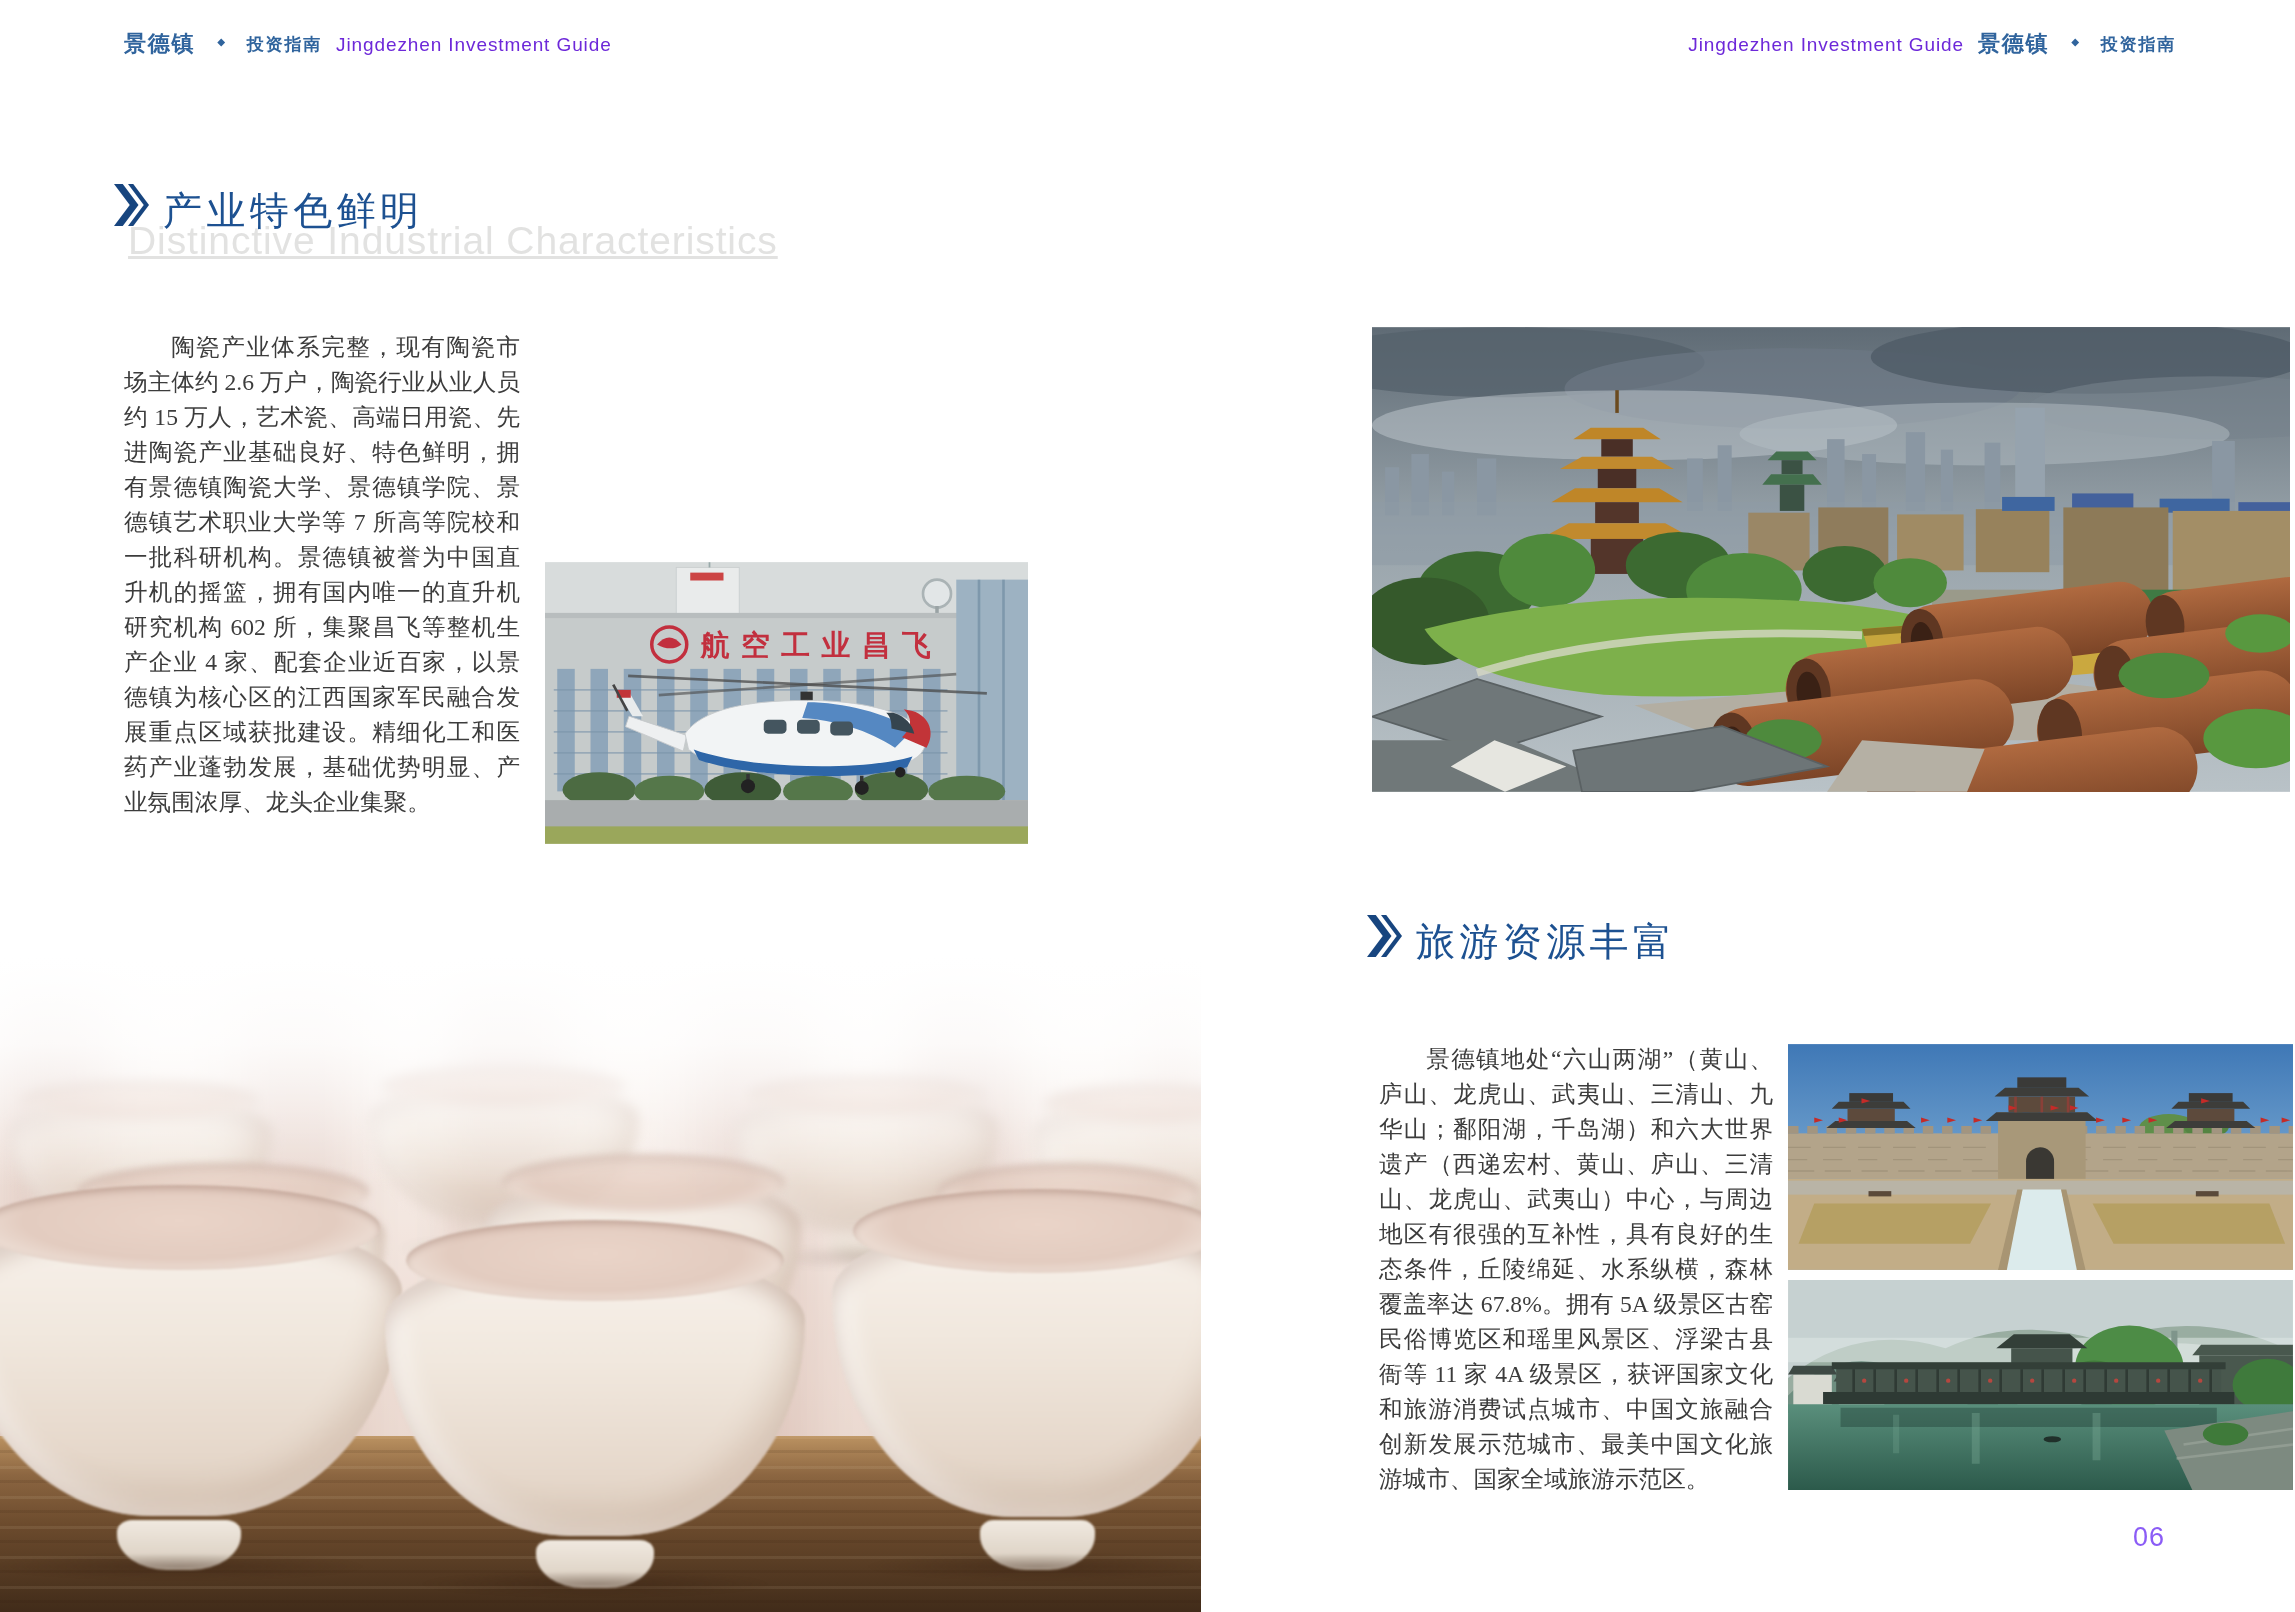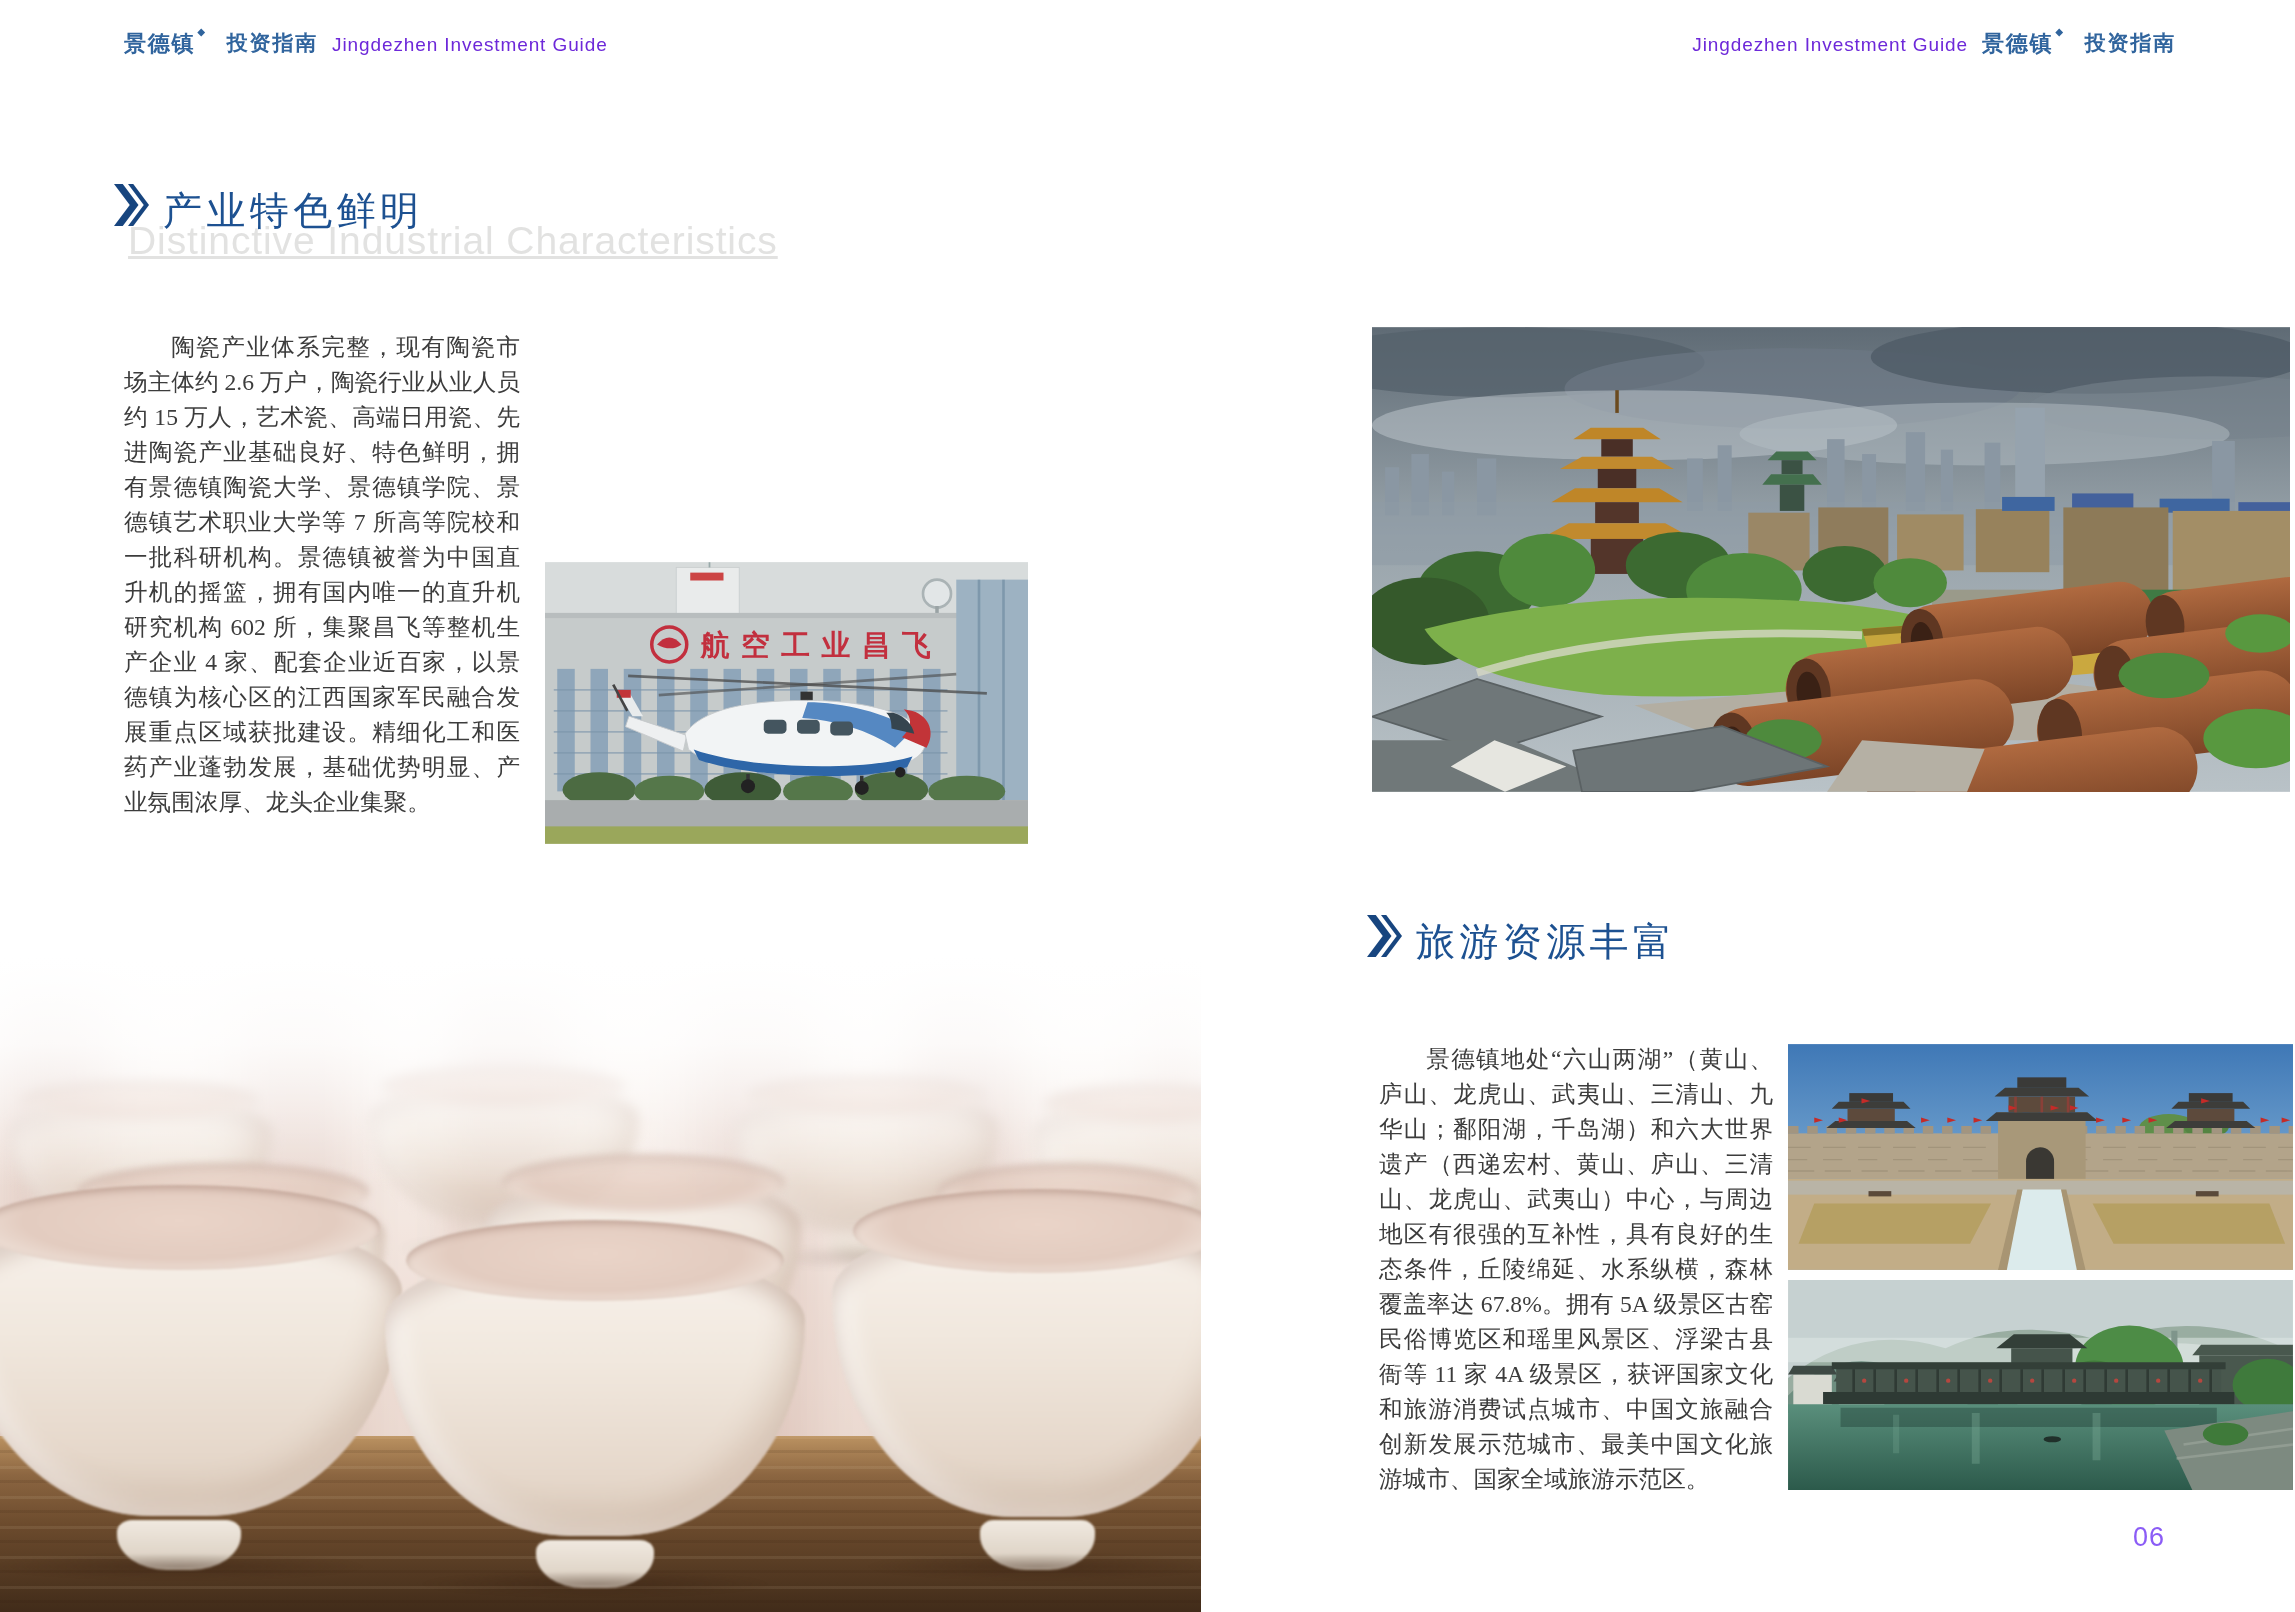--- a/index.html
+++ b/index.html
@@ -4,23 +4,23 @@
 <style>
   html,body{margin:0;padding:0;background:#ffffff;}
   .page{position:relative;width:2295px;height:1613px;background:#ffffff;overflow:hidden;
         font-family:"Liberation Serif","DejaVu Serif",serif;}
 
   
   .hdr{position:absolute;top:29px;display:flex;align-items:baseline;gap:14px;
        font-family:"Liberation Sans",sans-serif;white-space:nowrap;}
   .hdr-left{left:124px;}
   .hdr-right{right:119px;}
-  .hdr-cn{display:flex;align-items:flex-start;gap:2px;color:#30649d;font-weight:bold;}
+  .hdr-cn{display:flex;align-items:center;gap:22px;color:#30649d;font-weight:bold;}
   .hdr-brand{font-size:22px;letter-spacing:1.8px;}
-  .hdr-series{font-size:21px;letter-spacing:1.8px;margin-left:20px;}
+  .hdr-series{font-size:17px;letter-spacing:1.8px;}
   .hdr-dot{font-size:9.6px;transform:translateY(-3.5px);color:#30649d;}
   .hdr-en{color:#6d28d9;font-size:19px;letter-spacing:0.9px;}
 
   
   .sec-title{position:absolute;display:flex;align-items:flex-start;gap:14px;z-index:3;}
   .t-cn{font-size:39px;color:#1d5191;letter-spacing:4.4px;font-weight:500;white-space:nowrap;}
   .chev{flex:0 0 auto;}
   .t-en{position:absolute;font-family:"Liberation Sans",sans-serif;font-size:39px;color:#e2e2e1;
         letter-spacing:0.9px;z-index:1;white-space:nowrap;}
 

